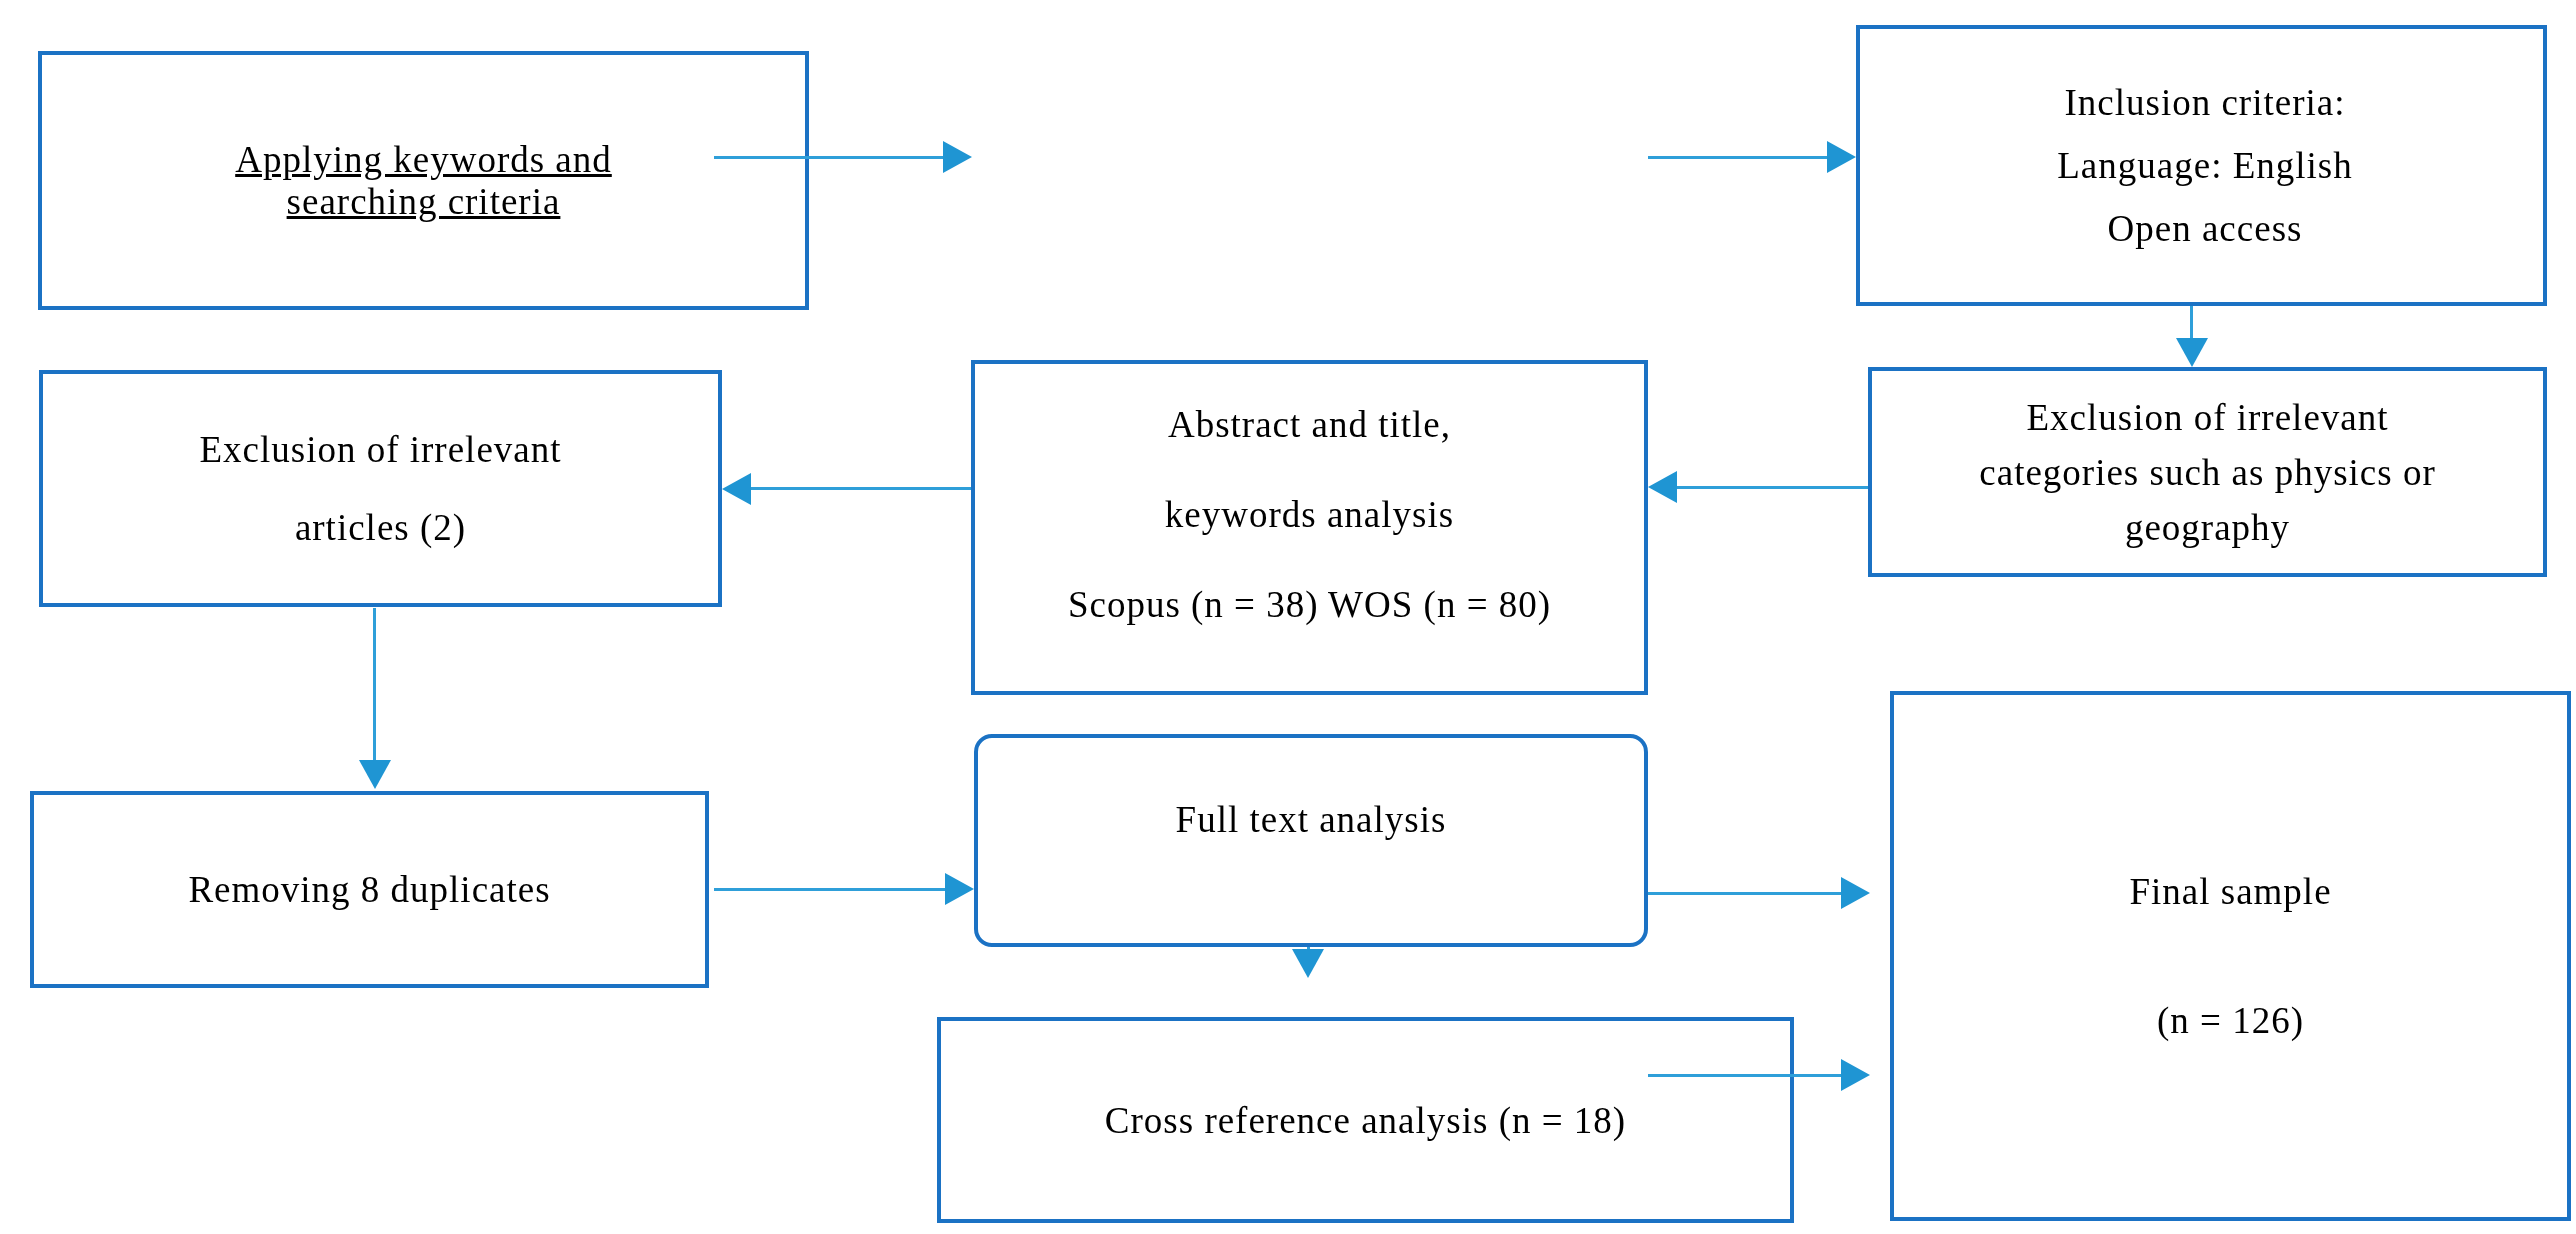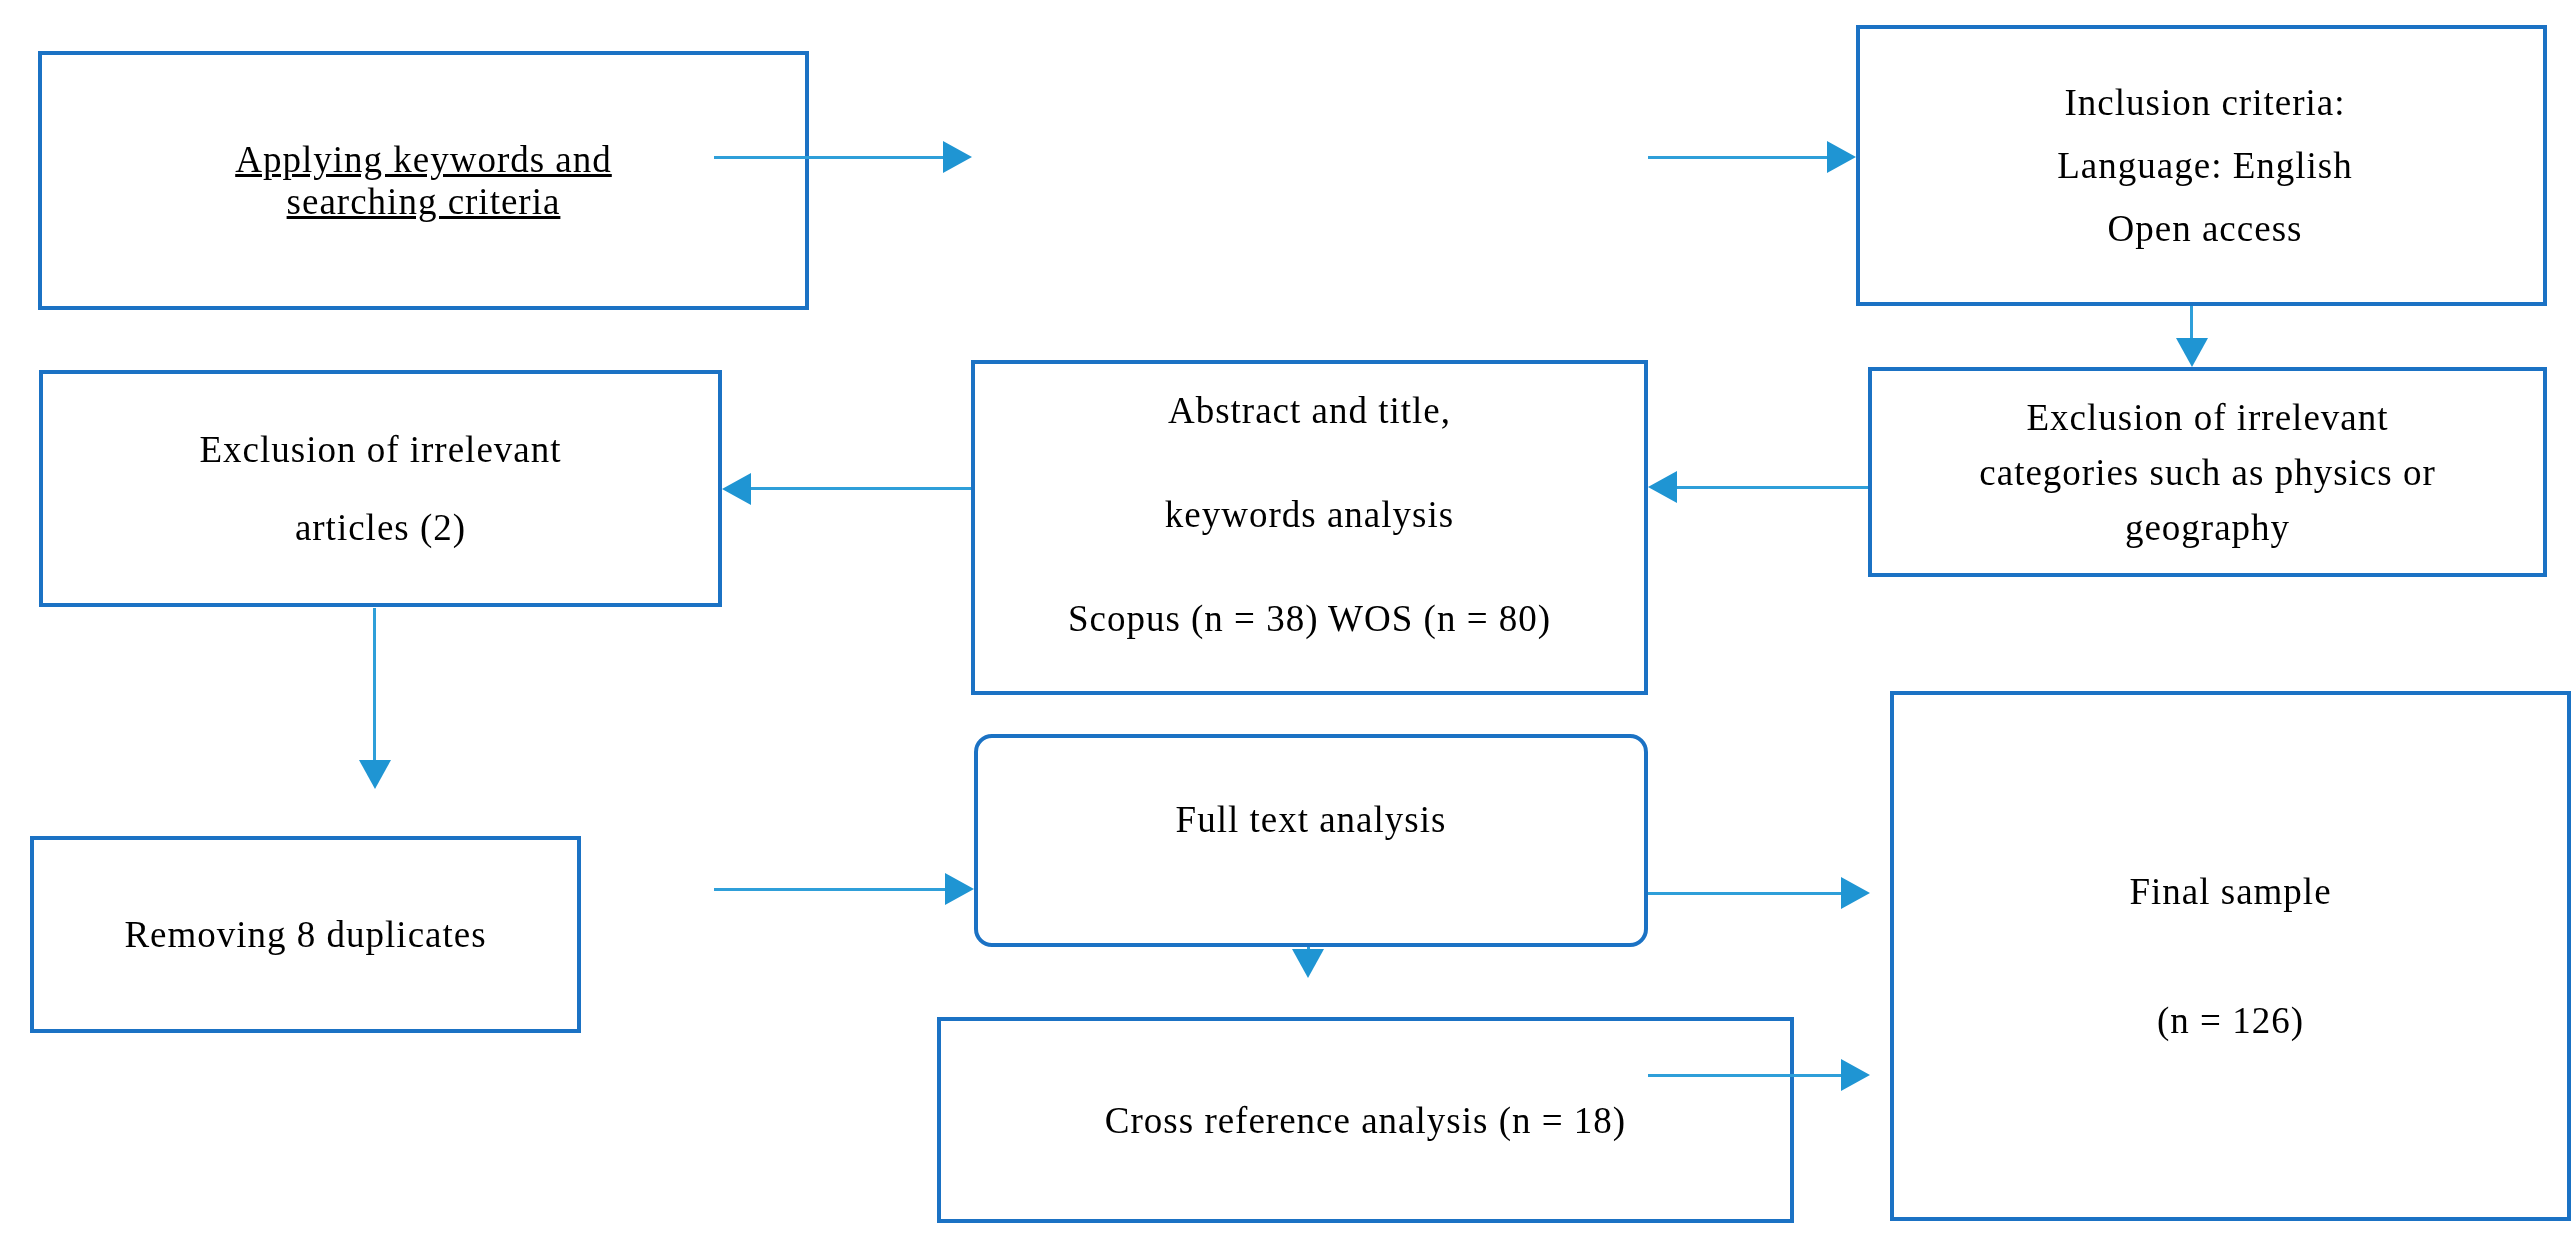--- a/index.html
+++ b/index.html
@@ -35,29 +35,29 @@
   .tline{line-height:41px; white-space:nowrap;}
   
   #box-applying .tline{line-height:42px;}
   #box-scopus .tline{line-height:41px;}
   #box-inclusion .tline{line-height:63px;margin-left:7px;}
   #box-exclusion-categories .tline{line-height:55px;}
   #box-abstract .tline{line-height:90px;}
   #box-exclusion-articles .tline{line-height:78px;}
   #box-final .tline{line-height:129px;}
   #box-fulltext{justify-content:flex-start; padding-top:61px;border-radius:18px;}
-  #box-abstract{padding-bottom:26px;gap:14px;}
+  #box-abstract{padding-bottom:26px;}
   
   #box-applying            {left:38px;  top:51px;   width:771px; height:259px;text-decoration:underline;}
   #box-scopus              {left:971px;top:50px;   width:677px; height:213px;}
   #box-inclusion           {left:1856px;top:25px;   width:691px; height:281px;}
   #box-exclusion-categories{left:1868px;top:367px;  width:679px; height:210px;}
   #box-abstract            {left:971px;top:360px;  width:677px; height:335px;}
   #box-exclusion-articles  {left:39px;  top:370px;  width:683px; height:237px;}
-  #box-duplicates          {left:30px;  top:791px; width:551px; height:197px;margin-top:45px;}
+  #box-duplicates          {left:30px;  top:791px; width:679px; height:197px;}
   #box-fulltext            {left:974px;top:734px; width:674px; height:213px;}
   #box-crossref            {left:937px;top:1017px; width:857px; height:206px;}
   #box-final               {left:1870px;top:691px; width:681px; height:530px;margin-left:20px;}
   
   .hline{position:absolute; height:2.6px; background:var(--arrow);}
   .vline{position:absolute; width:2.6px;  background:var(--arrow);}
   .head{position:absolute; width:0; height:0;}
   .head.right{border-left:29px solid var(--arrowhead); border-top:16px solid transparent; border-bottom:16px solid transparent;}
   .head.left {border-right:29px solid var(--arrowhead); border-top:16px solid transparent; border-bottom:16px solid transparent;}
   .head.down {border-top:29px solid var(--arrowhead); border-left:16px solid transparent; border-right:16px solid transparent;}

